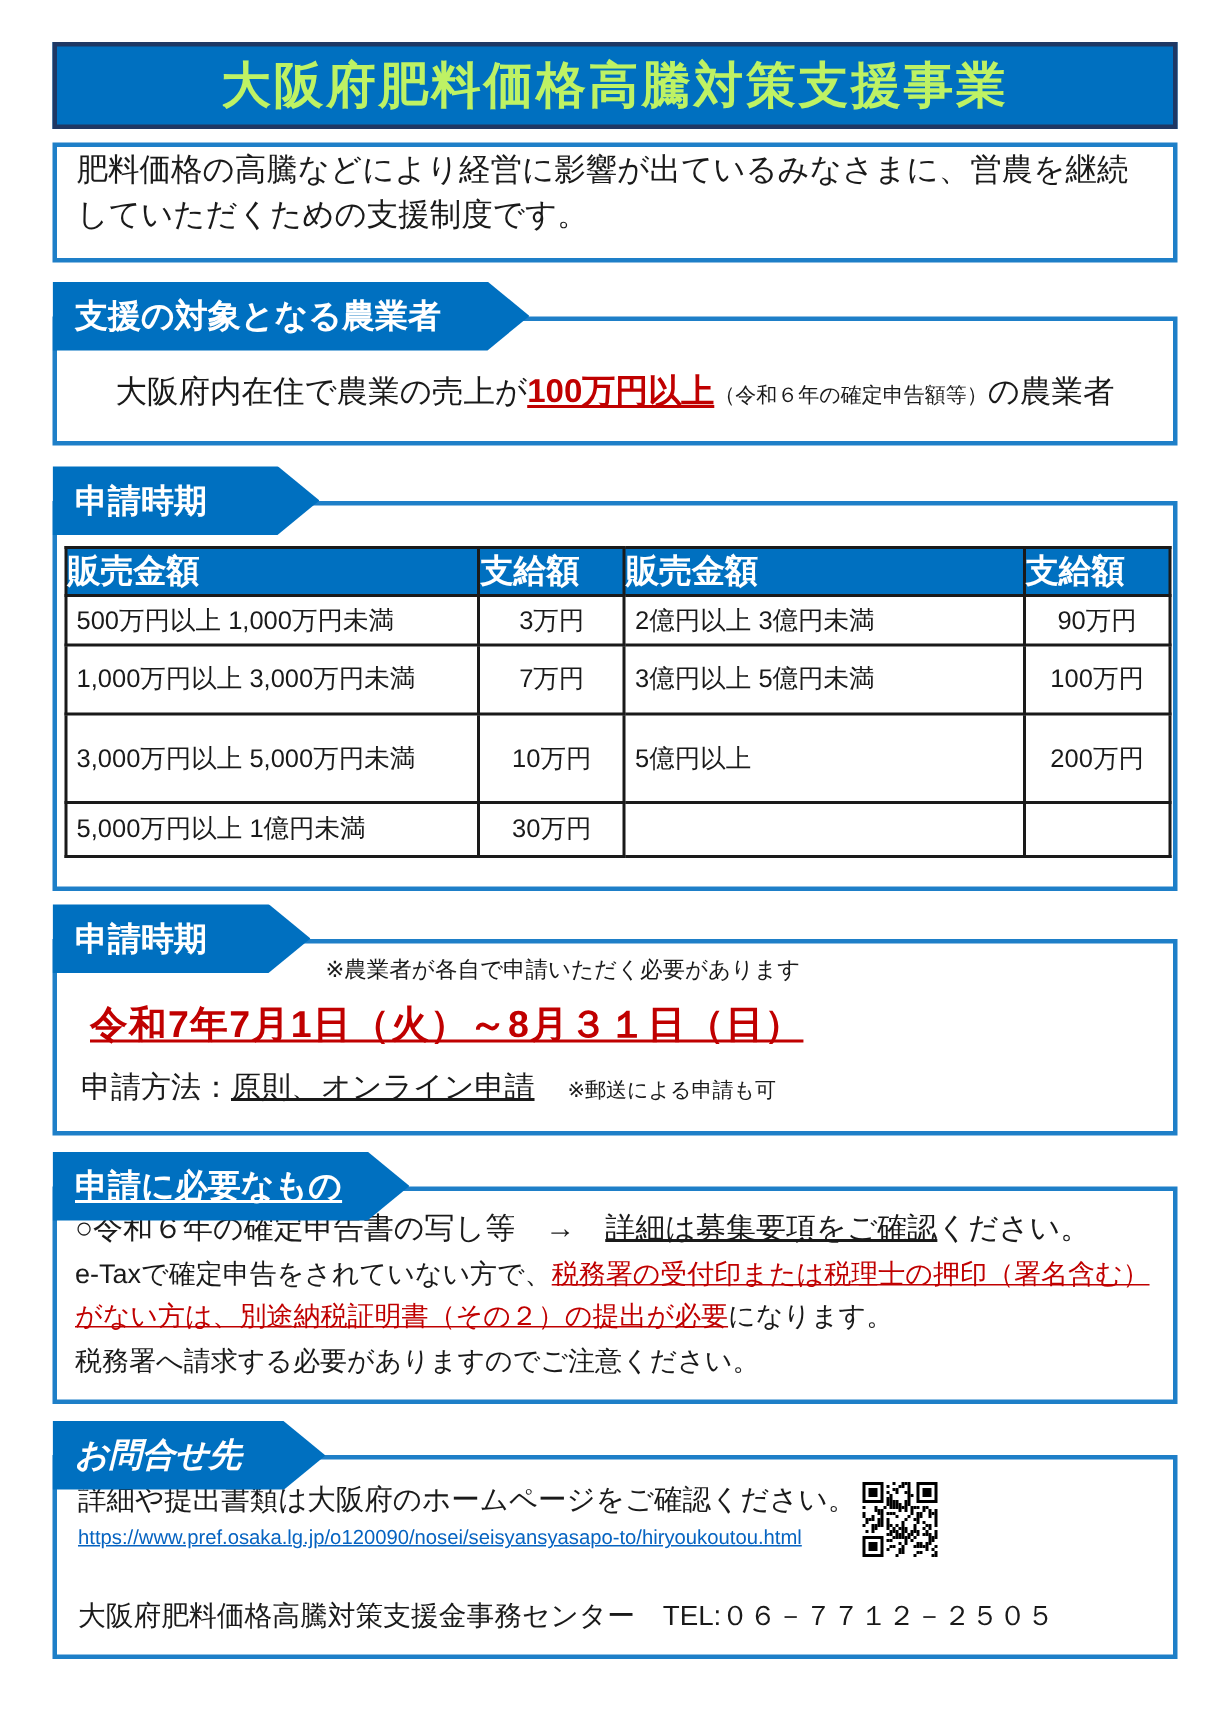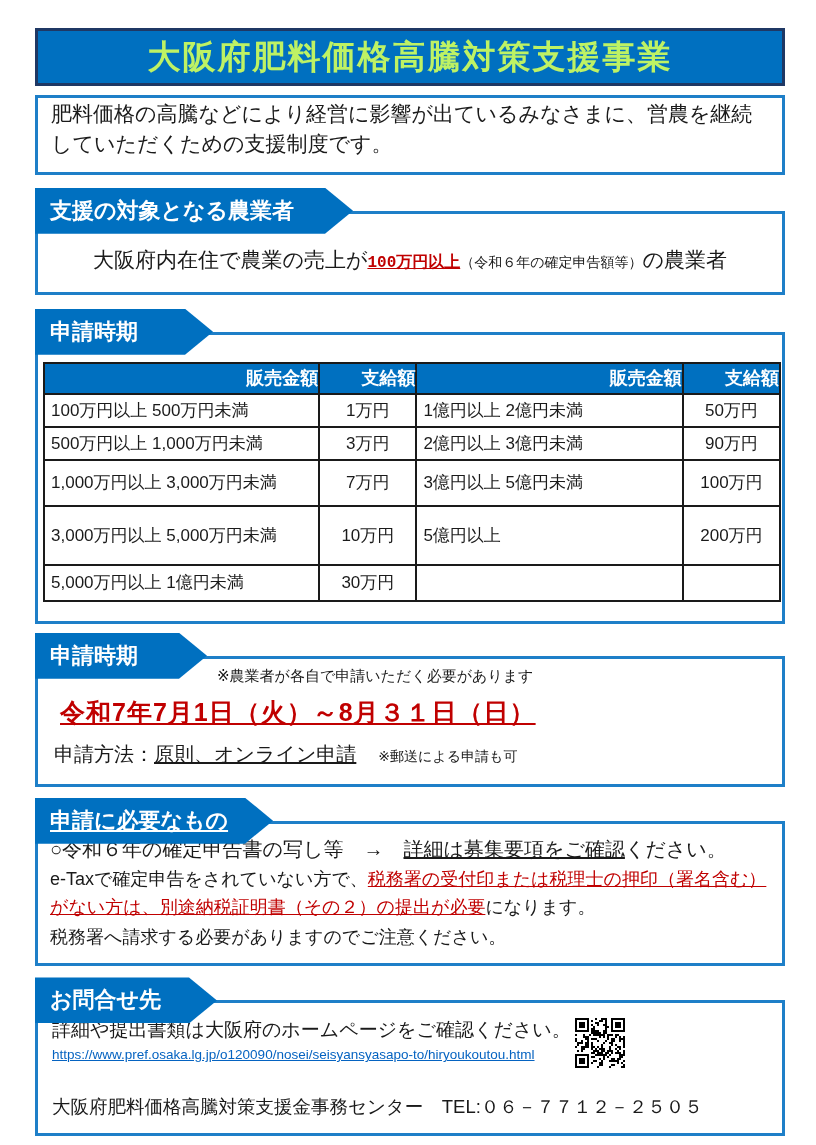--- a/index.html
+++ b/index.html
@@ -55,39 +55,39 @@
   .box{
     position:relative;
     border:3px solid var(--border-blue);
     background:#fff;
     margin-top:-23px;
   }
   .w-target{width:318px;}
   .w-amount{width:178px;}
   .w-period{width:172px;align-items:center;}
   .w-required{width:238px;text-decoration:underline;}
-  .w-contact{width:182px;}
+  .w-contact{width:182px;font-style:italic;}
 
   
   .target-box{padding:32px 10px 18px;text-align:center;font-size:21px;margin-bottom:14px;}
-  .hl-red{color:var(--alert-red);font-weight:bold;text-decoration:underline;font-size:16px;font-family:Liberation Mono, monospace;}
+  .hl-red{color:var(--alert-red);font-weight:bold;text-decoration:underline;font-size:22px;}
   .small-note{font-size:14px;}
 
   
   .amount-box{padding:27px 5px 19px;margin-bottom:9px;}
   table.pay{
     border-collapse:collapse;width:738px;margin:0 auto;
     table-layout:fixed;
   }
   table.pay col.c0{width:37.4%;} table.pay col.c1{width:13.2%;}
   table.pay col.c2{width:36.2%;} table.pay col.c3{width:13.2%;}
   table.pay th,table.pay td{border:2px solid #1a1a1a;}
   table.pay th{
     background:var(--primary-blue);color:#fff;
-    font-size:18px;font-weight:bold;height:31px;text-align:right;
+    font-size:22px;font-weight:bold;height:31px;text-align:left;
   }
   table.pay td{font-size:17px;padding:2px 6px;background:#fff;}
   td.sales{text-align:left;padding-left:9px;}
   td.amt{text-align:center;font-size:19px;}
   tr.r0 td,tr.r1 td{height:33px;}
   tr.r2 td{height:46px;}
   tr.r3 td{height:59px;}
   tr.r4 td{height:36px;}
   td.diag{
     background-image:linear-gradient(to bottom right,
@@ -164,26 +164,20 @@
             <col class="c1">
             <col class="c2">
             <col class="c3">
           </colgroup>
         <tbody>
             <tr>
           <th>販売金額</th>
           <th>支給額</th>
           <th>販売金額</th>
           <th>支給額</th>
-        </tr>
-        <tr class="r0">
-          <td class="sales">100万円以上 500万円未満</td>
-          <td class="amt">1万円</td>
-          <td class="sales">1億円以上 2億円未満</td>
-          <td class="amt">50万円</td>
         </tr>
         <tr class="r1">
           <td class="sales">500万円以上 1,000万円未満</td>
           <td class="amt">3万円</td>
           <td class="sales">2億円以上 3億円未満</td>
           <td class="amt">90万円</td>
         </tr>
         <tr class="r2">
           <td class="sales">1,000万円以上 3,000万円未満</td>
           <td class="amt">7万円</td>

